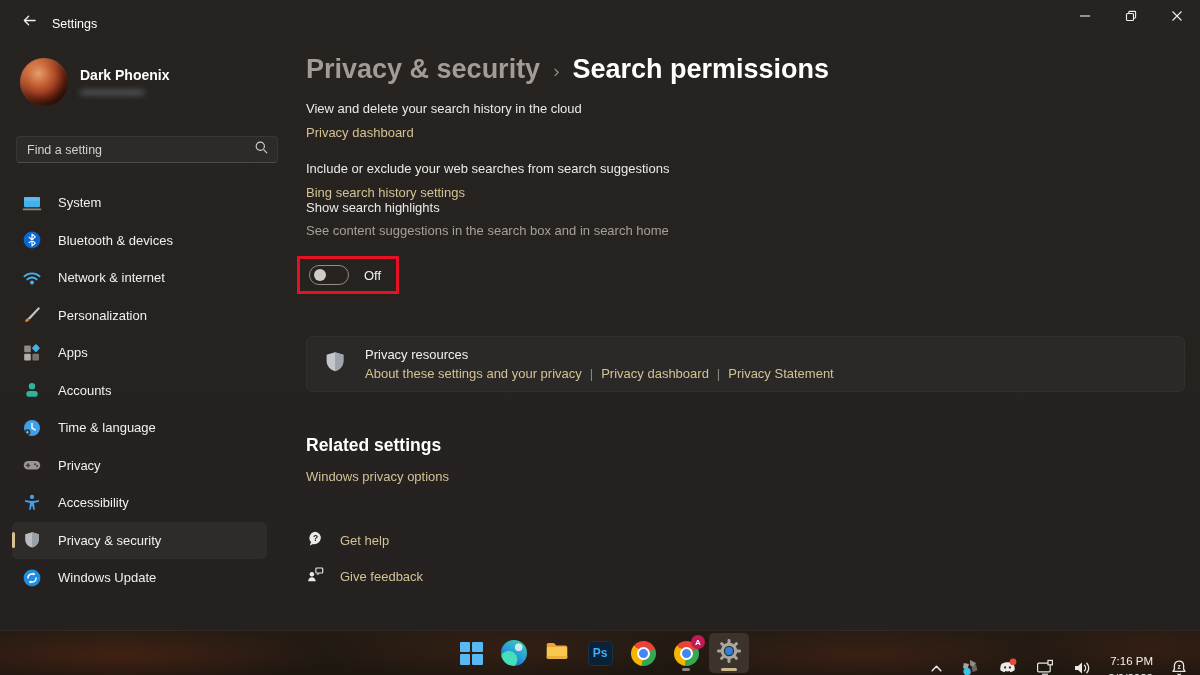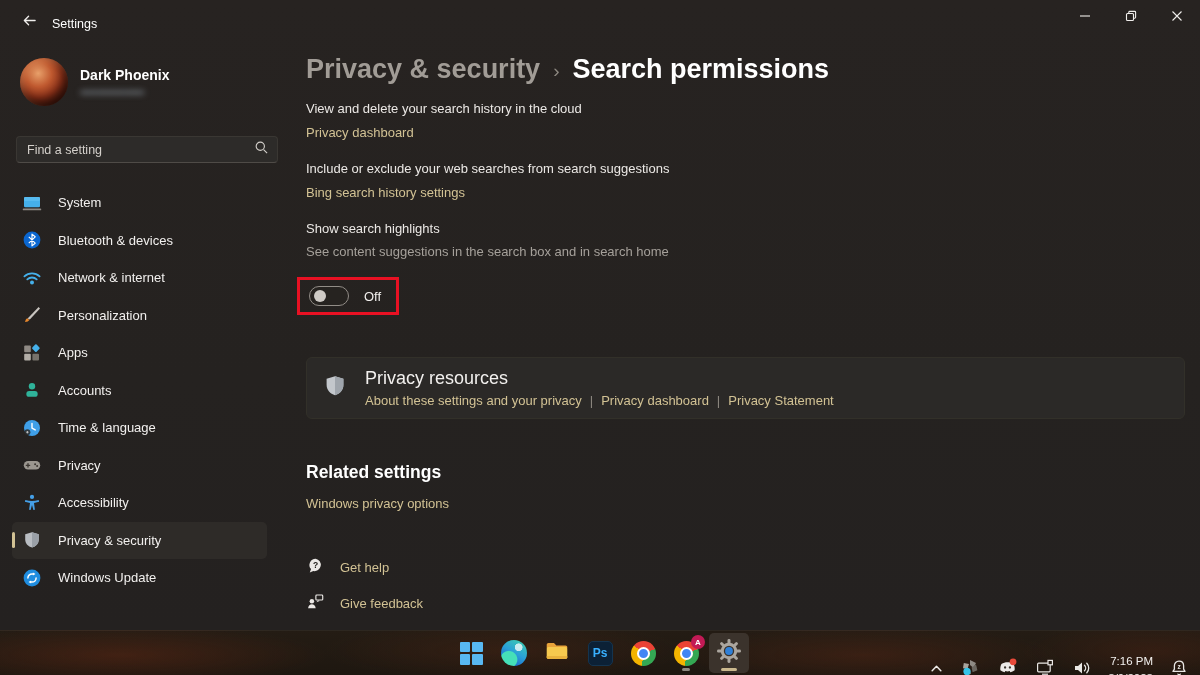--- a/index.html
+++ b/index.html
@@ -58,34 +58,34 @@
 
   .body-text { font-size:13px; color:#ebe8e5; }
   .link { font-size:13px; color:#d2c294; cursor:pointer; width:fit-content; }
   .desc1 { margin-top:16px; }
   .link1 { margin-top:9px; }
   .desc2 { margin-top:21px; }
   .link2 { margin-top:9px; }
 
   .h2 { font-size:17.5px; font-weight:bold; color:#ffffff; }
   .more-heading { margin-top:25px; }
-  .toggle-title { margin-top:21px; }
+  .toggle-title { }
   .toggle-sub { margin-top:8px; font-size:13px; color:#a5a09a; }
 
   .annotation-box { display:inline-flex; align-items:center; gap:15px;
     border:3px solid #e81123; padding:6px 15px 6px 9px; margin-top:18px; margin-left:-9px; }
   .toggle { width:40px; height:20px; border-radius:10px; border:1px solid #928d87;
     background:#262320; position:relative; cursor:pointer; }
   .toggle .knob { position:absolute; left:4px; top:3px; width:12px; height:12px;
     border-radius:50%; background:#cfcbc6; }
   .toggle-state { font-size:13px; color:#f2f0ee; }
 
   .resources-card { margin-top:42px; background:#2b2927; border:1px solid #323029;
     border-radius:6px; display:flex; align-items:center; gap:18px; padding:10px 16px; min-height:52px; }
-  .card-title { font-size:18px; color:#f2f0ee; }
+  .card-title { font-size:13px; color:#f2f0ee; }
   .card-links { display:flex; align-items:center; margin-top:4px; font-size:13px; }
   .card-links .pipe { color:#8d8880; padding:0 8px; }
 
   .related-heading { margin-top:43px; }
   .link3 { margin-top:13px; }
 
   .help-block { margin-top:45px; }
   .help-row { display:flex; align-items:center; gap:15px; margin-bottom:13px;
     cursor:pointer; width:fit-content; }
   .help-row .link { font-size:13px; }

